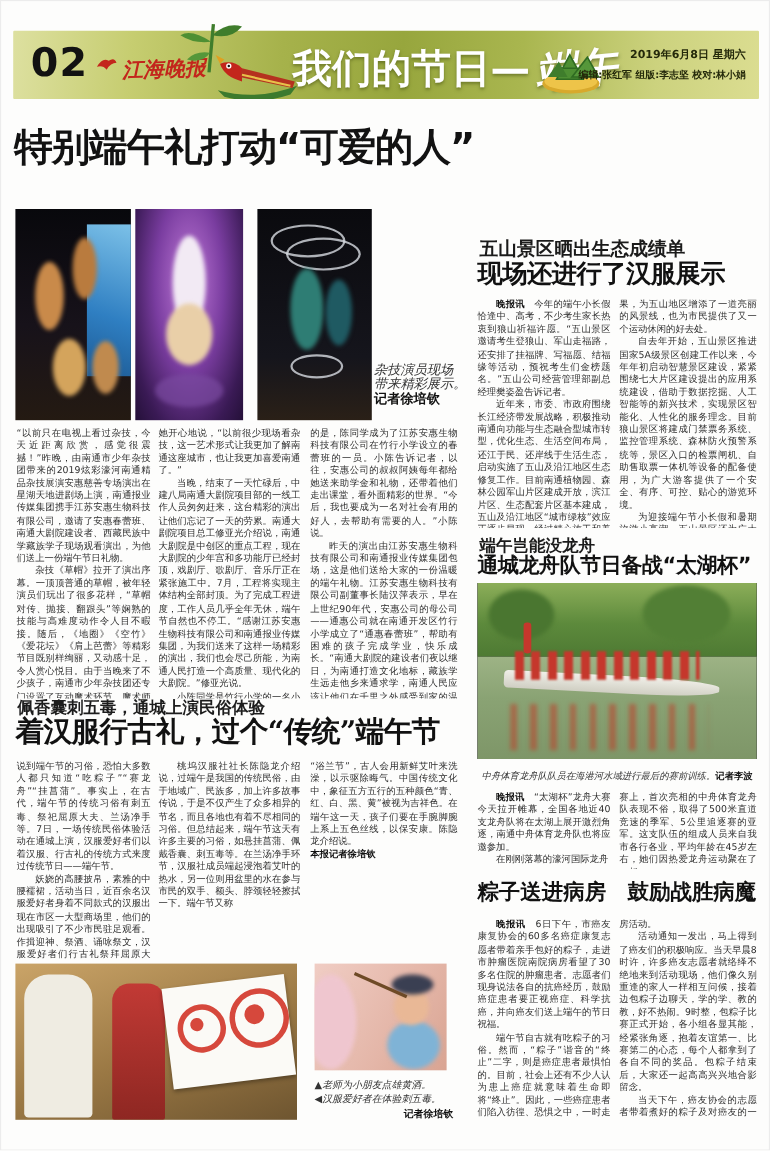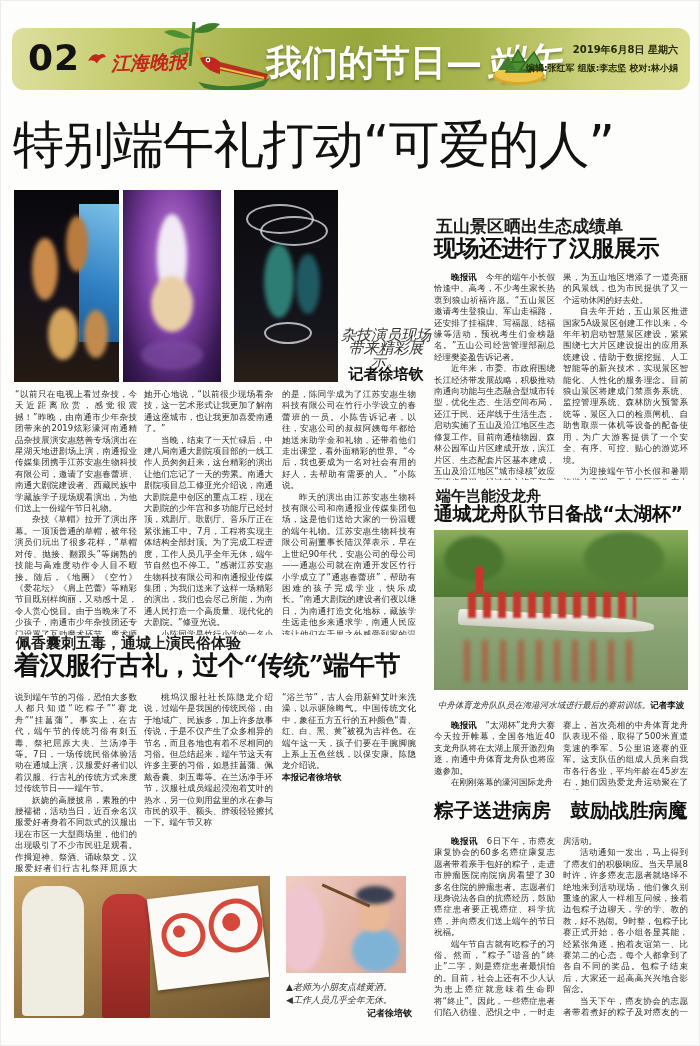--- a/index.html
+++ b/index.html
@@ -1,49 +1,49 @@
 <!DOCTYPE html>
 <html><head>
 <meta charset="utf-8">
 <style>
   html,body{margin:0;padding:0;background:#fff;}
   .page{position:relative;width:700px;height:1046px;margin:0 auto;background:#fdfdfc;
         font-family:"DejaVu Sans","Liberation Sans",sans-serif;overflow:hidden;color:#222;
         box-sizing:border-box;border:1px solid #ececec;}
   
-  .banner{position:absolute;left:11px;top:27px;width:678px;height:62px;border-radius:12px;
+  .banner{position:absolute;left:11px;top:27px;width:678px;height:62px;border-radius:1px;
     background:linear-gradient(95deg,#dde0a0 0%,#c6cd70 16%,#a6b24b 36%,#97a63d 52%,#a9b64f 68%,#ccd27e 86%,#dbdd91 100%);}
   .pagenum{position:absolute;left:16px;top:9px;font-size:36px;font-weight:900;color:#121212;letter-spacing:1px;}
   .bird{position:absolute;left:74px;top:22px;width:22px;height:16px;}
   .masthead{position:absolute;left:99px;top:22px;font-family:"DejaVu Serif","Liberation Serif",serif;
     font-style:italic;font-weight:900;font-size:19px;color:#c3261c;transform:rotate(-2deg);white-space:nowrap;}
   .bamboo{position:absolute;left:148px;top:-8px;width:64px;height:46px;}
   .dragonboat-ic{position:absolute;left:182px;top:16px;width:80px;height:46px;}
   .banner-title{position:absolute;left:254px;top:10px;color:#fff;white-space:nowrap;
     text-shadow:0 2px 3px rgba(55,65,10,.5);}
   .bt-prefix{font-size:36px;font-weight:900;vertical-align:middle;}
   .bt-script{font-size:37px;font-weight:700;font-family:"DejaVu Serif","Liberation Serif",serif;font-style:italic;
     margin-left:5px;vertical-align:middle;display:inline-block;transform:rotate(-5deg);}
   .zongzi-ic{position:absolute;left:478px;top:4px;width:58px;height:54px;}
   .dateblock{position:absolute;right:12px;top:15px;text-align:right;color:#24290a;white-space:nowrap;}
   .date-line1{font-size:10px;font-weight:700;}
   .date-line2{font-size:9px;font-weight:700;margin-top:5px;}
   
   .kicker-lead{position:absolute;left:15px;top:96px;font-size:19px;font-weight:700;color:#3c3c3c;letter-spacing:1.2px;white-space:nowrap;}
-  .headline-lead{position:absolute;left:12px;top:112px;margin:0;font-size:51px;line-height:1.25;font-weight:400;color:#121212;letter-spacing:-1px;white-space:nowrap;}
+  .headline-lead{position:absolute;left:12px;top:112px;margin:0;font-size:35px;line-height:1.25;font-weight:700;color:#121212;letter-spacing:-1px;white-space:nowrap;}
   
   .photo{position:absolute;overflow:hidden;background:#111;}
   .blob{position:absolute;border-radius:50%;filter:blur(2px);}
   .ph1{left:13px;top:189px;width:105px;height:192px;background:linear-gradient(180deg,#08080c,#17121a 55%,#241a12 100%);}
   .ph1 .screen{position:absolute;right:0;top:14px;width:40px;height:138px;background:linear-gradient(200deg,#7cc1e8,#2f7fc2 60%,#1d5a94);}
   .ph2{left:122px;top:189px;width:98px;height:192px;background:radial-gradient(ellipse at 50% 35%,#c07ad8 0%,#7a3da0 45%,#3a1a55 80%,#241038 100%);}
   .ph3{left:233px;top:189px;width:104px;height:192px;background:linear-gradient(180deg,#0a0a0e,#15151c 70%,#2a2017);}
   .hoop{position:absolute;border:2px solid #d8dce2;border-radius:50%;opacity:.8;}
-  .lead-caption{position:absolute;left:339px;top:329px;width:92px;text-align:center;
-    font-family:Liberation Mono, monospace;font-style:italic;font-size:15px;line-height:13px;color:#333;}
+  .lead-caption{position:absolute;left:339px;top:329px;width:92px;text-align:left;
+    font-family:Liberation Serif, serif;font-style:italic;font-size:12px;line-height:13px;color:#333;}
   .lead-caption b{font-style:normal;color:#111;}
   
   .coltext{position:absolute;font-size:8.5px;line-height:11.4px;color:#2e2e2e;overflow:hidden;
     text-align:justify;}
   .coltext p{margin:0;text-indent:2em;}
   .coltext p.cont{text-indent:0;}
   .coltext .byline{text-align:left;text-indent:0;font-weight:700;color:#111;}
   .lc{top:388px;height:246px;}
   .lc1{left:14px;width:122px;} .lc2{left:143px;width:129px;} .lc3{left:281px;width:134px;}
   
@@ -196,21 +196,21 @@
   </div>
   <div class="photo ph-boy">
     <div class="blob" style="left:-8px;top:10px;width:46px;height:86px;background:#efc6cf;"></div>
     <div class="blob" style="left:66px;top:52px;width:48px;height:44px;background:#7fb3d6;"></div>
     <div class="blob" style="left:72px;top:22px;width:32px;height:34px;background:#e9b896;"></div>
     <div class="blob" style="left:70px;top:10px;width:38px;height:18px;background:#3a3f52;"></div>
     <div style="position:absolute;left:34px;top:18px;width:52px;height:3px;background:#6e4a26;transform:rotate(24deg);"></div>
   </div>
   <div class="hanfu-caption">
     <div>▲老师为小朋友点雄黄酒。</div>
-    <div>◀工作人员几乎全年无休。</div>
+    <div>◀汉服爱好者在体验刺五毒。</div>
     <div class="cr">记者徐培钦</div>
   </div>
 
   <div class="ws-kicker">五山景区晒出生态成绩单</div>
   <h2 class="ws-headline">现场还进行了汉服展示</h2>
   <div class="coltext ws1">
     <p><b class="wire">晚报讯</b><span>　今年的端午小长假恰逢中、高考，不少考生家长热衷到狼山祈福许愿。“五山景区邀请考生登狼山、军山走福路，还安排了挂福牌、写福愿、结福缘等活动，预祝考生们金榜题名。”五山公司经营管理部副总经理樊姿盈告诉记者。</span></p>
     <p>近年来，市委、市政府围绕长江经济带发展战略，积极推动南通向功能与生态融合型城市转型，优化生态、生活空间布局，还江于民、还岸线于生活生态，启动实施了五山及沿江地区生态修复工作。目前南通植物园、森林公园军山片区建成开放，滨江片区、生态配套片区基本建成，五山及沿江地区“城市绿核”效应正逐步显现。经过精心施工和养护，七大片区已初现优美景观环境效</p>
   </div>
   <div class="coltext ws2">

